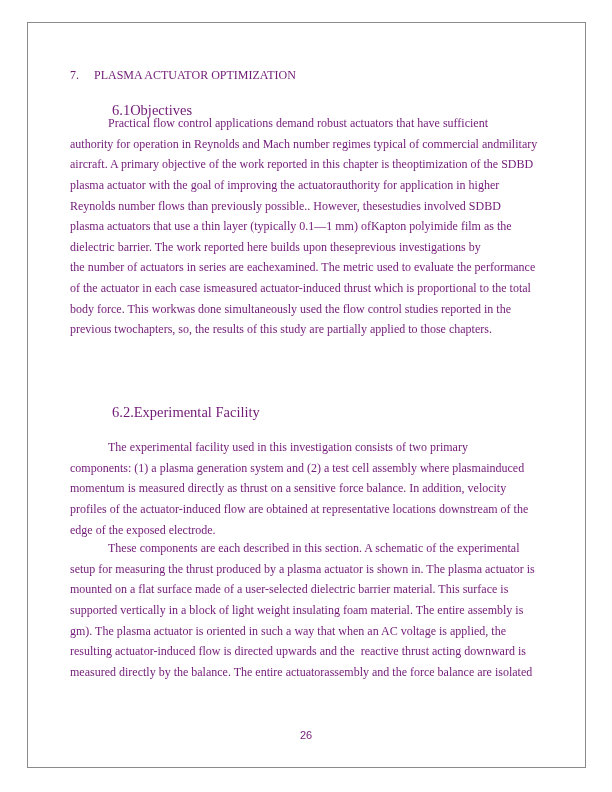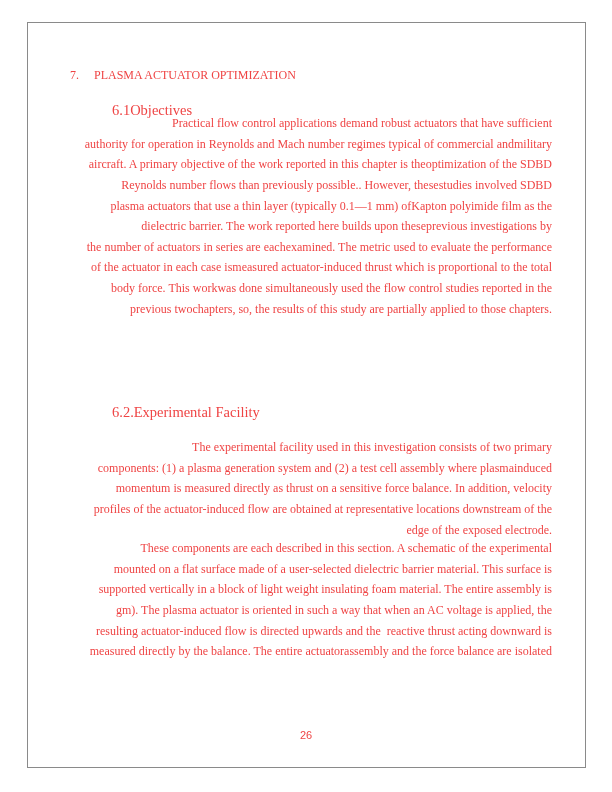--- a/index.html
+++ b/index.html
@@ -5,21 +5,21 @@
   html, body {
     margin: 0;
     padding: 0;
     background: #ffffff;
   }
   .page {
     position: relative;
     width: 612px;
     height: 792px;
     background: #ffffff;
-    color: #ef4444;
+    color: #701a75;
     font-family: "Liberation Serif", "DejaVu Serif", serif;
     overflow: hidden;
   }
   .page-border {
     position: absolute;
     left: 27px;
     top: 22px;
     width: 557px;
     height: 744px;
     border: 1px solid #8a8a8a;
@@ -44,21 +44,20 @@
     font-weight: normal;
     line-height: 17px;
     white-space: pre;
   }
   .section-heading.sec1 { top: 98px; }
   .section-heading.sec2 { top: 400px; }
   .para {
     position: absolute;
     left: 70px;
     width: 482px;
-    text-align: right;
   }
   .para.p1 { top: 113px; }
   .para.p2 { top: 437px; }
   .para.p3 { top: 538px; }
   .line {
     height: 20.65px;
     line-height: 20.65px;
     font-size: 12px;
     white-space: pre;
   }
@@ -84,20 +83,21 @@
   <div class="page-border" style="border-color: rgb(138, 138, 138);"></div>
 
   <div class="chapter-heading"><span>7.</span><span class="chapter-gap"></span><span>PLASMA ACTUATOR OPTIMIZATION</span></div>
 
   <h2 class="section-heading sec1">6.1Objectives</h2>
 
   <div class="para p1">
       <div class="line first-line">Practical flow control applications demand robust actuators that have sufficient</div>
       <div class="line">authority for operation in Reynolds and Mach number regimes typical of commercial andmilitary</div>
       <div class="line">aircraft. A primary objective of the work reported in this chapter is theoptimization of the SDBD</div>
+      <div class="line">plasma actuator with the goal of improving the actuatorauthority for application in higher</div>
       <div class="line">Reynolds number flows than previously possible.. However, thesestudies involved SDBD</div>
       <div class="line">plasma actuators that use a thin layer (typically 0.1—1 mm) ofKapton polyimide film as the</div>
       <div class="line">dielectric barrier. The work reported here builds upon theseprevious investigations by</div>
       <div class="line">the number of actuators in series are eachexamined. The metric used to evaluate the performance</div>
       <div class="line">of the actuator in each case ismeasured actuator-induced thrust which is proportional to the total</div>
       <div class="line">body force. This workwas done simultaneously used the flow control studies reported in the</div>
       <div class="line">previous twochapters, so, the results of this study are partially applied to those chapters.</div>
     </div>
 
   <h2 class="section-heading sec2">6.2.Experimental Facility</h2>
@@ -105,20 +105,21 @@
   <div class="para p2">
       <div class="line first-line">The experimental facility used in this investigation consists of two primary</div>
       <div class="line">components: (1) a plasma generation system and (2) a test cell assembly where plasmainduced</div>
       <div class="line">momentum is measured directly as thrust on a sensitive force balance. In addition, velocity</div>
       <div class="line">profiles of the actuator-induced flow are obtained at representative locations downstream of the</div>
       <div class="line">edge of the exposed electrode.</div>
     </div>
 
   <div class="para p3">
       <div class="line first-line">These components are each described in this section. A schematic of the experimental</div>
+      <div class="line">setup for measuring the thrust produced by a plasma actuator is shown in. The plasma actuator is</div>
       <div class="line">mounted on a flat surface made of a user-selected dielectric barrier material. This surface is</div>
       <div class="line">supported vertically in a block of light weight insulating foam material. The entire assembly is</div>
       <div class="line">gm). The plasma actuator is oriented in such a way that when an AC voltage is applied, the</div>
       <div class="line">resulting actuator-induced flow is directed upwards and the  reactive thrust acting downward is</div>
       <div class="line">measured directly by the balance. The entire actuatorassembly and the force balance are isolated</div>
     </div>
 
   <div class="page-number">26</div>
 
 </div>

